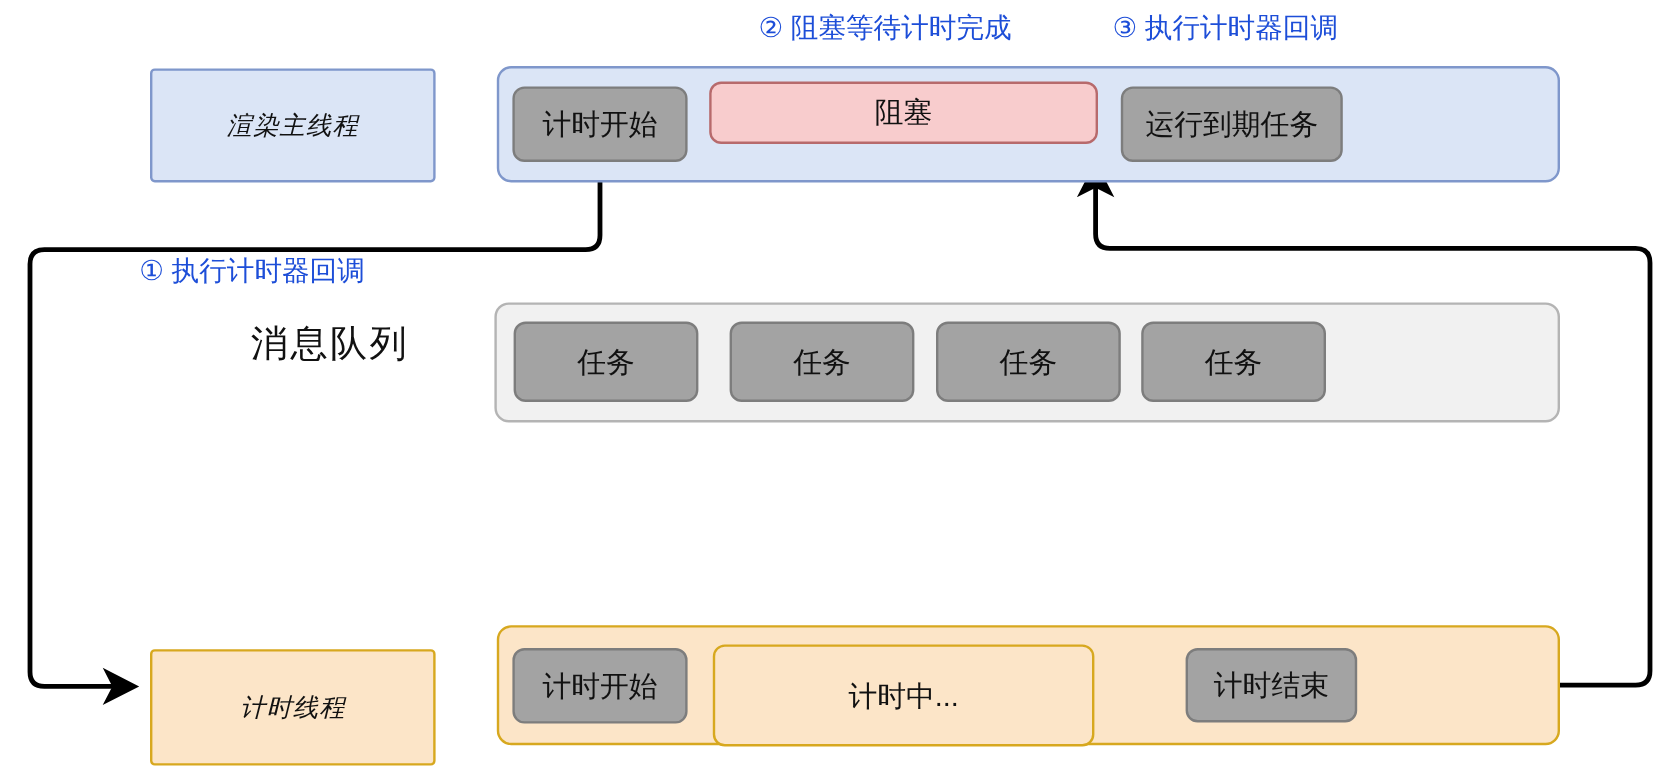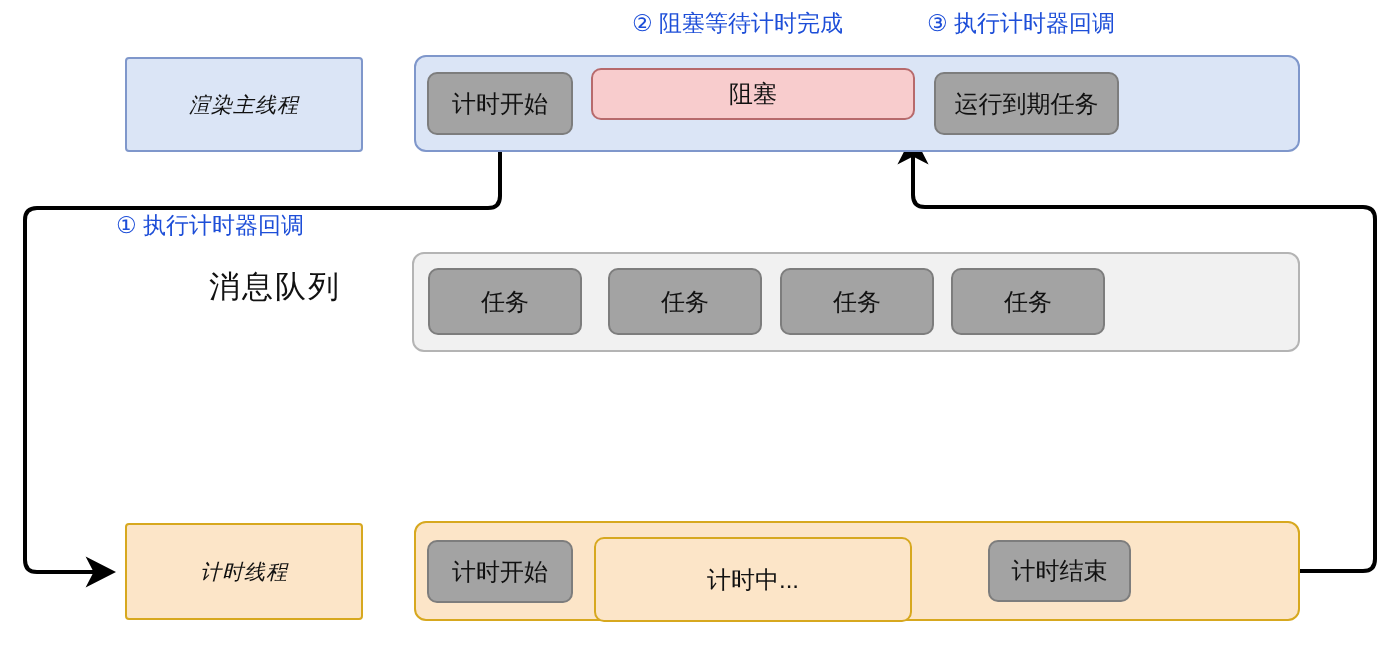--- a/index.html
+++ b/index.html
@@ -41,20 +41,21 @@
     letter-spacing: 1px;
     font-style: italic;
   }
   .role-main {
     background: #dbe5f6;
     border: 2px solid #7f97cb;
   }
   .role-timer {
     background: #fce5c8;
     border: 2px solid #d7a81f;
+    margin-top: 18px;
   }
 
   
   .lane {
     border-radius: 12px;
   }
   .lane-main {
     background: #dbe5f6;
     border: 2px solid #7f97cb;
   }

